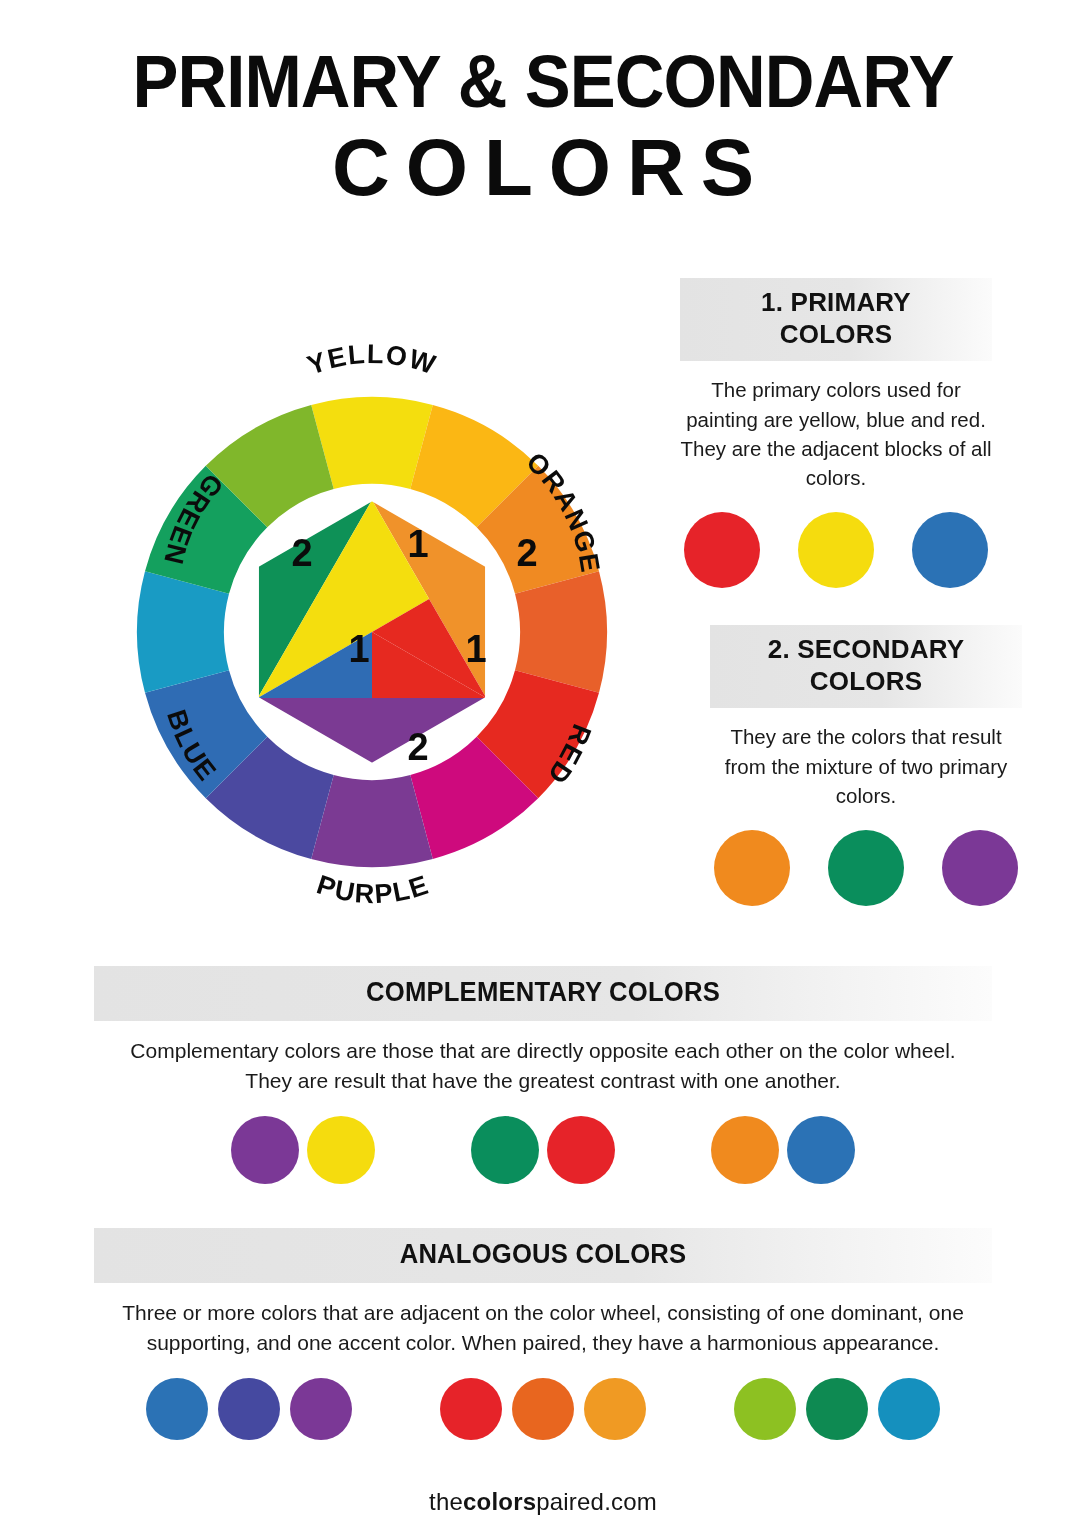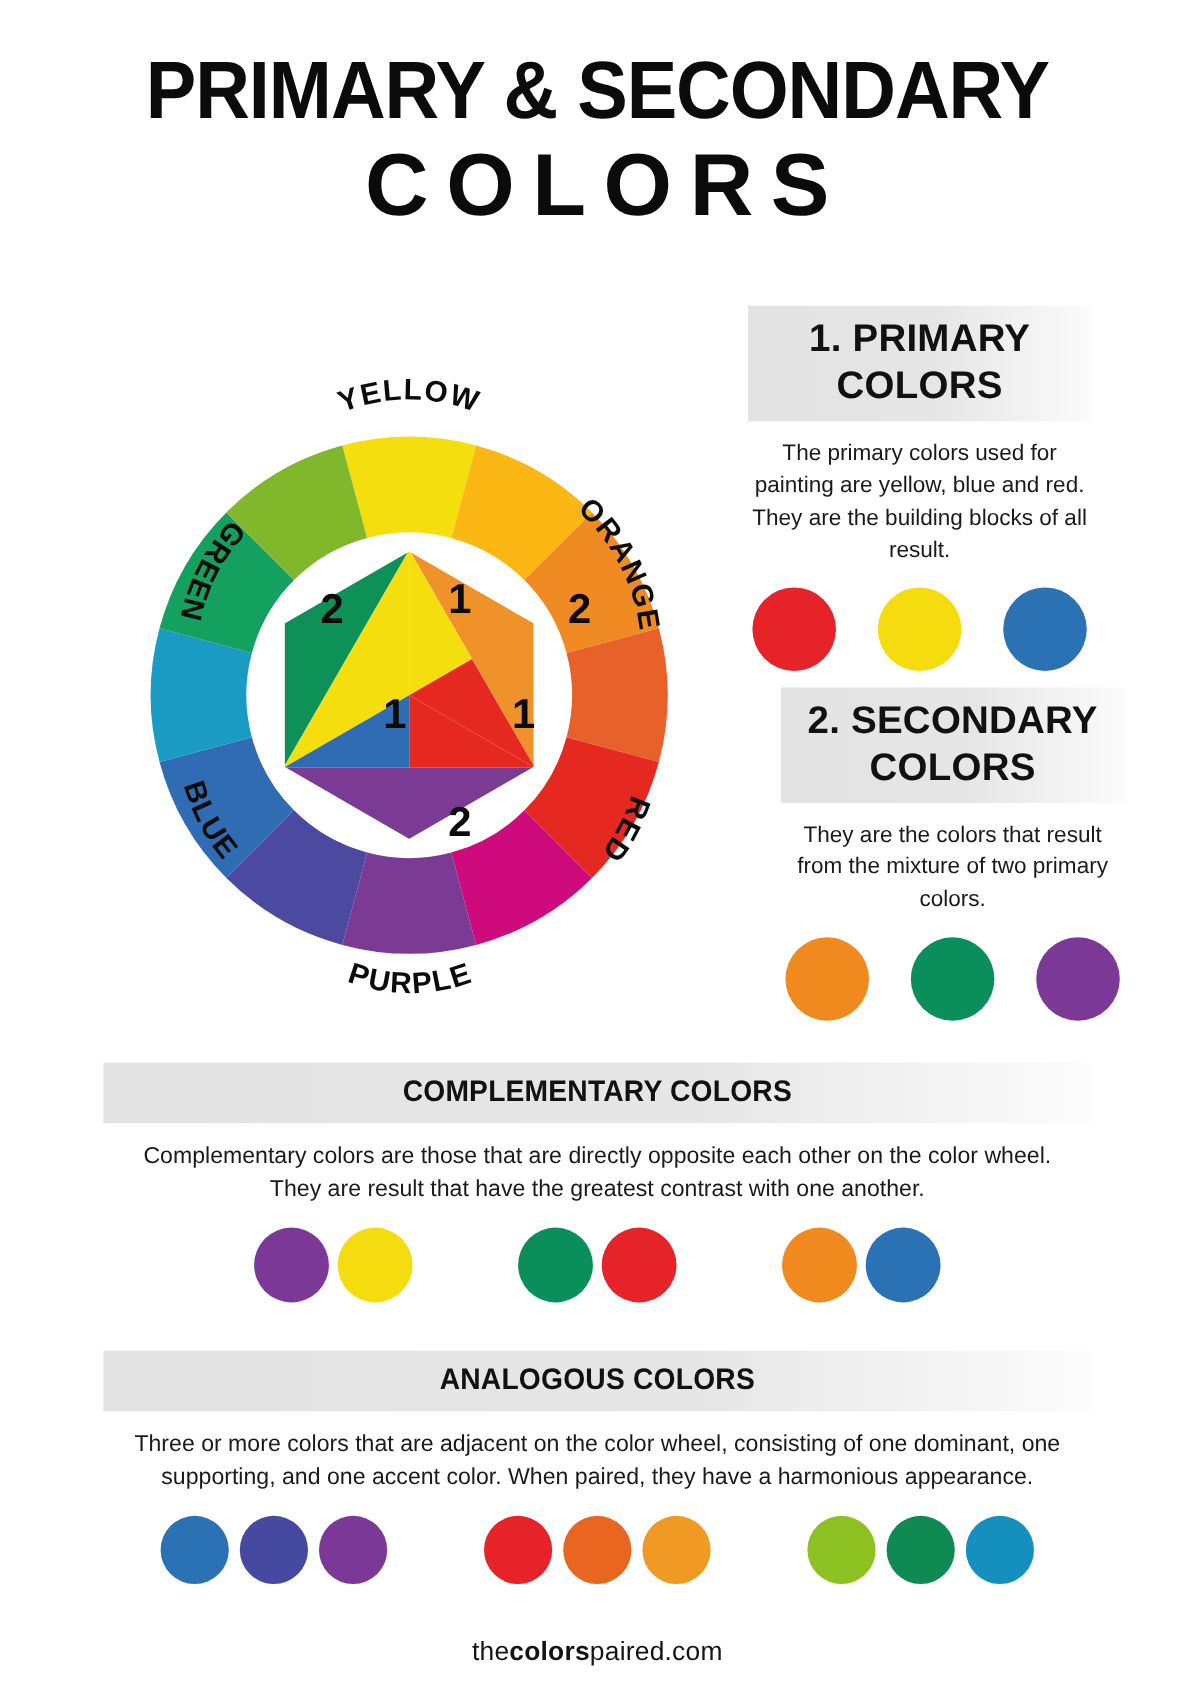--- a/index.html
+++ b/index.html
@@ -48,21 +48,21 @@
     background: linear-gradient(to right, #e3e3e3 0%, #e6e6e6 55%, #fbfbfb 100%);
     padding:9px 6px 11px;
     text-align:center;
   }
   .bar-wide {
     background: linear-gradient(to right, #e3e3e3 0%, #e6e6e6 60%, #fcfcfc 100%);
     padding:11px 11px 13px; text-align:center;
   }
   .bar-title {
     font-family:"Liberation Sans", sans-serif;
-    font-weight:700; font-size:35px; line-height:1.22; color:#111;
+    font-weight:700; font-size:26px; line-height:1.22; color:#111;
     letter-spacing:0.2px;
   }
   .bar-title-wide {
     font-family:"Liberation Sans", sans-serif;
     font-weight:700; font-size:27px; color:#111; letter-spacing:0.2px;
     transform: scaleX(0.95); transform-origin:center;
   }
   .panel-body {
     margin-top:14px; text-align:center;
     font-family:"Liberation Sans", sans-serif;
@@ -193,21 +193,21 @@
         </text>
       </g>
     </svg>
   </div>
 
   <div class="panel panel-primary">
     <div class="bar">
       <div class="bar-title">1. PRIMARY</div>
       <div class="bar-title">COLORS</div>
     </div>
-    <div class="panel-body">The primary colors used for painting are yellow, blue and red. They are the building blocks of all result.</div>
+    <div class="panel-body">The primary colors used for painting are yellow, blue and red. They are the adjacent blocks of all colors.</div>
     <div class="swatch-row">
       <div class="swatch" style="background:#E62329"></div>
       <div class="swatch" style="background:#F5DC0E"></div>
       <div class="swatch" style="background:#2B72B5"></div>
     </div>
   </div>
 
   <div class="panel panel-secondary">
     <div class="bar">
       <div class="bar-title">2. SECONDARY</div>

